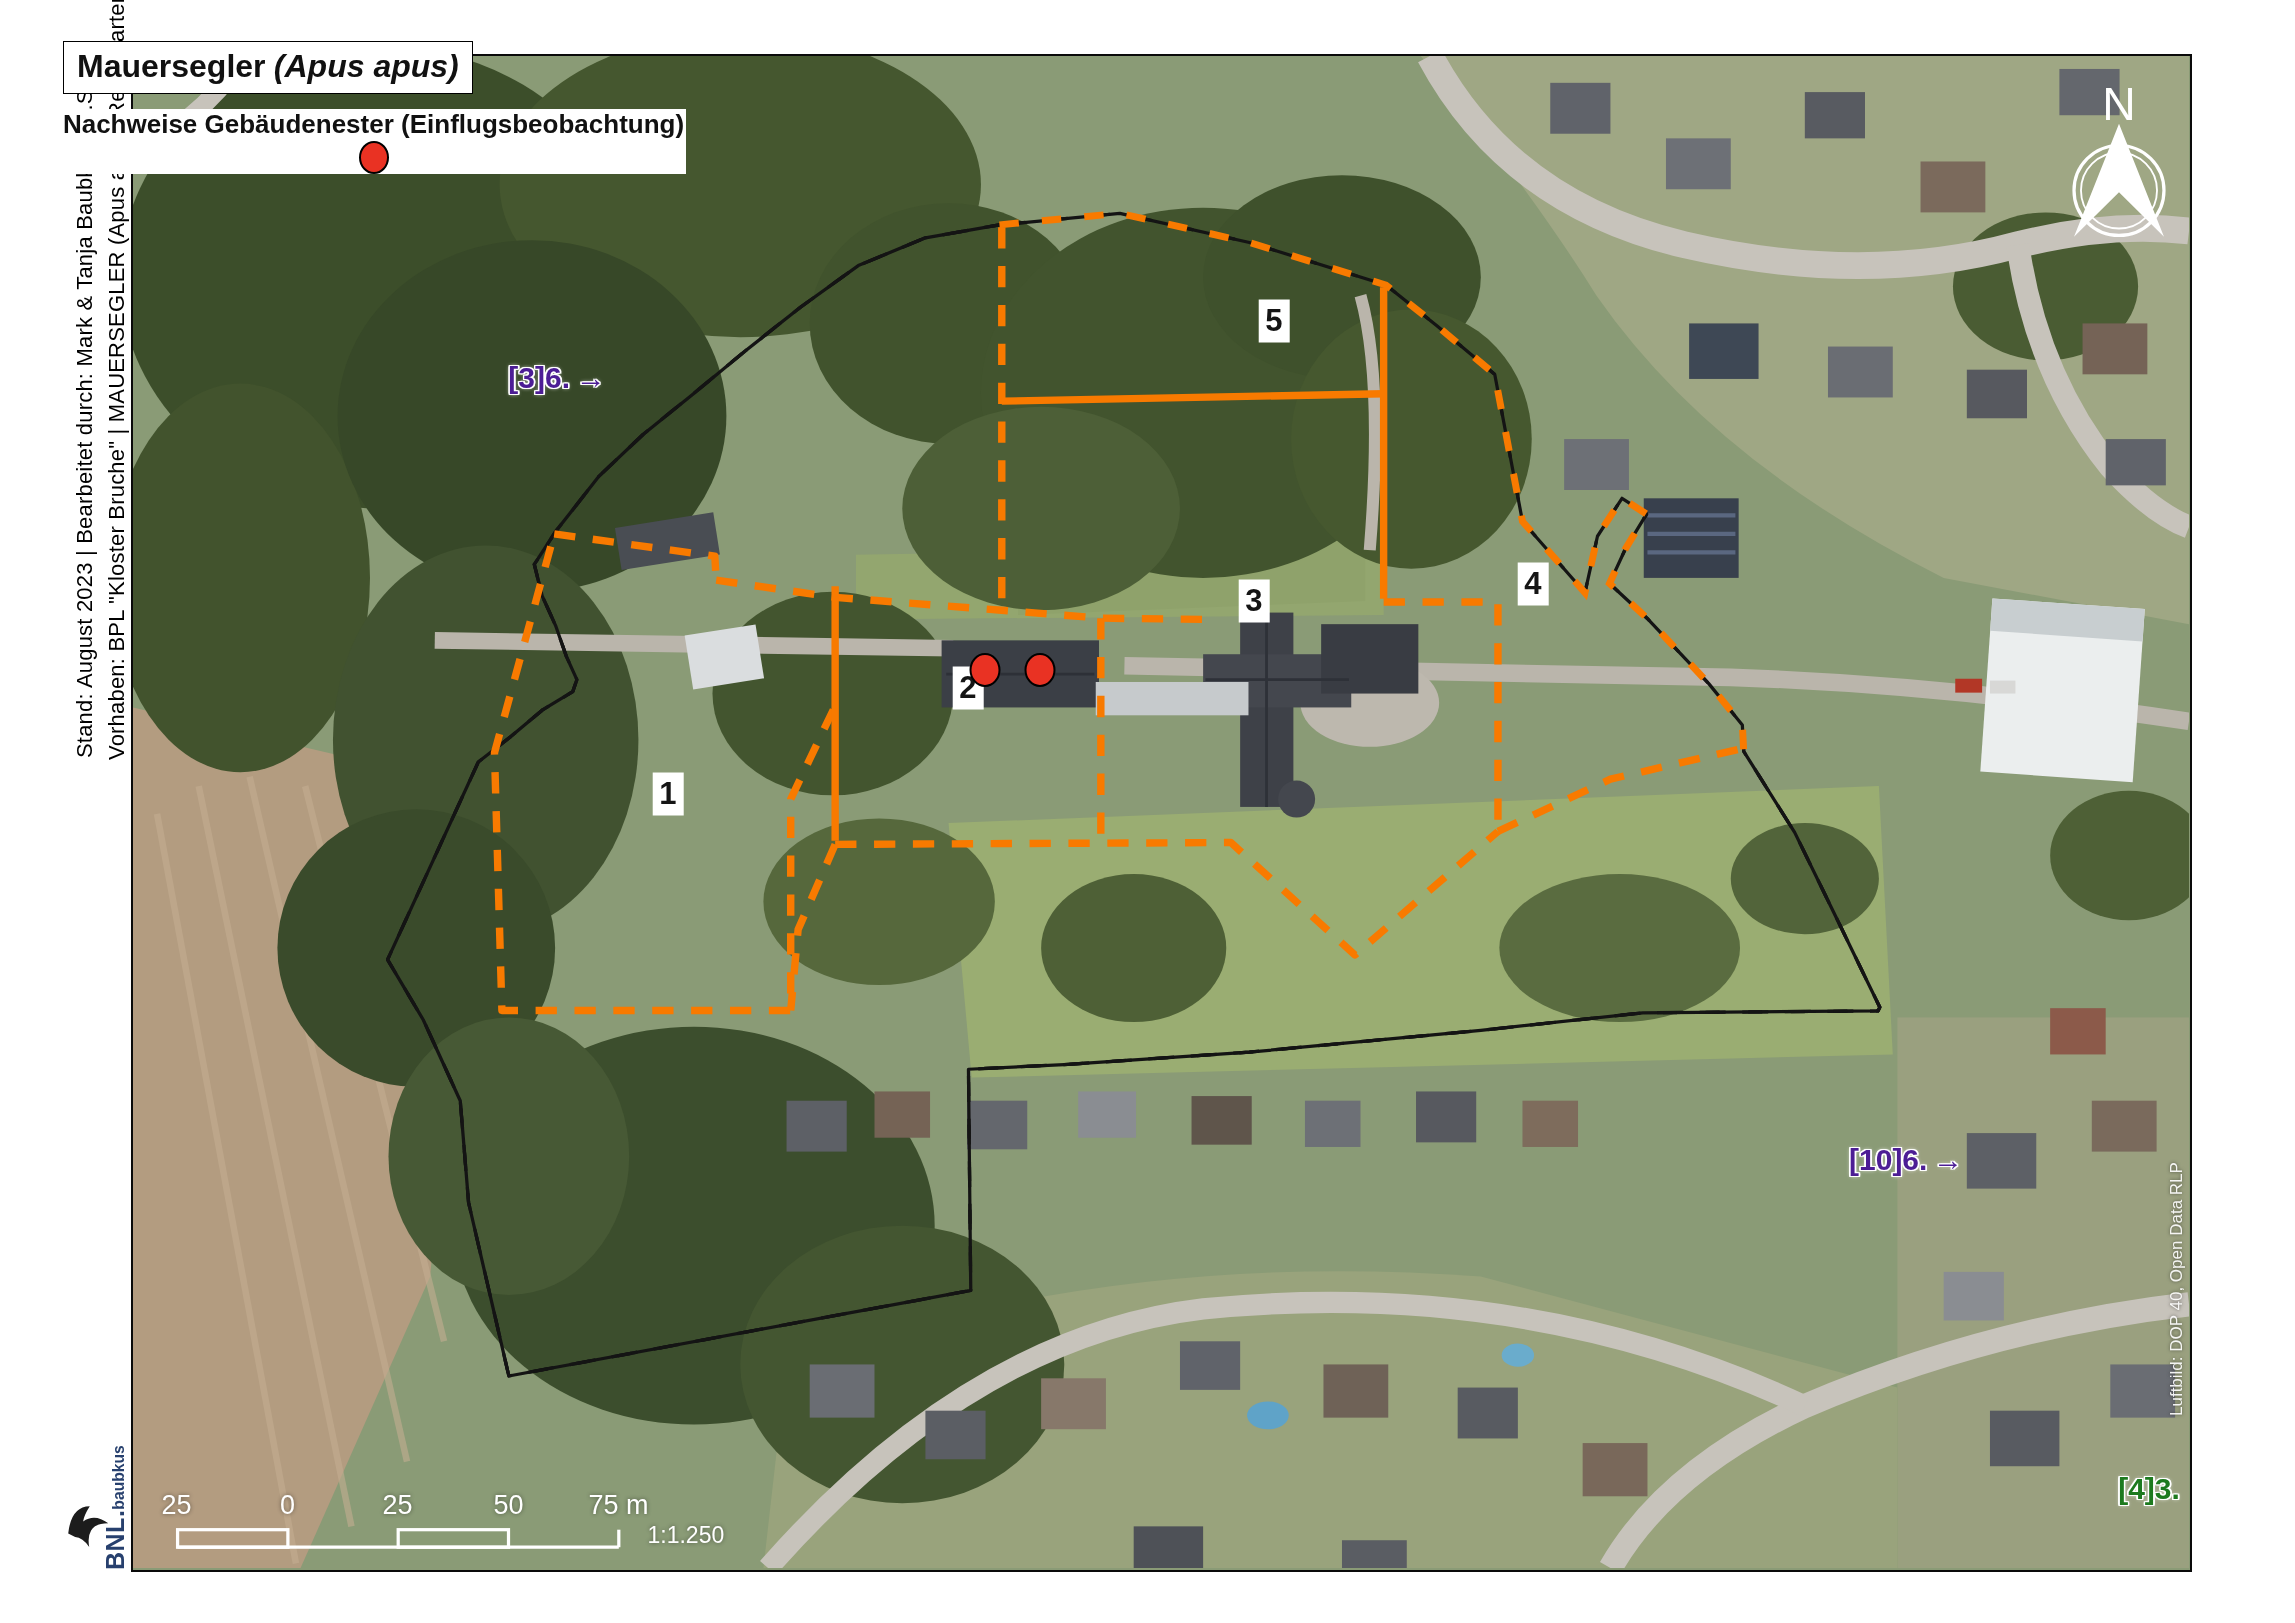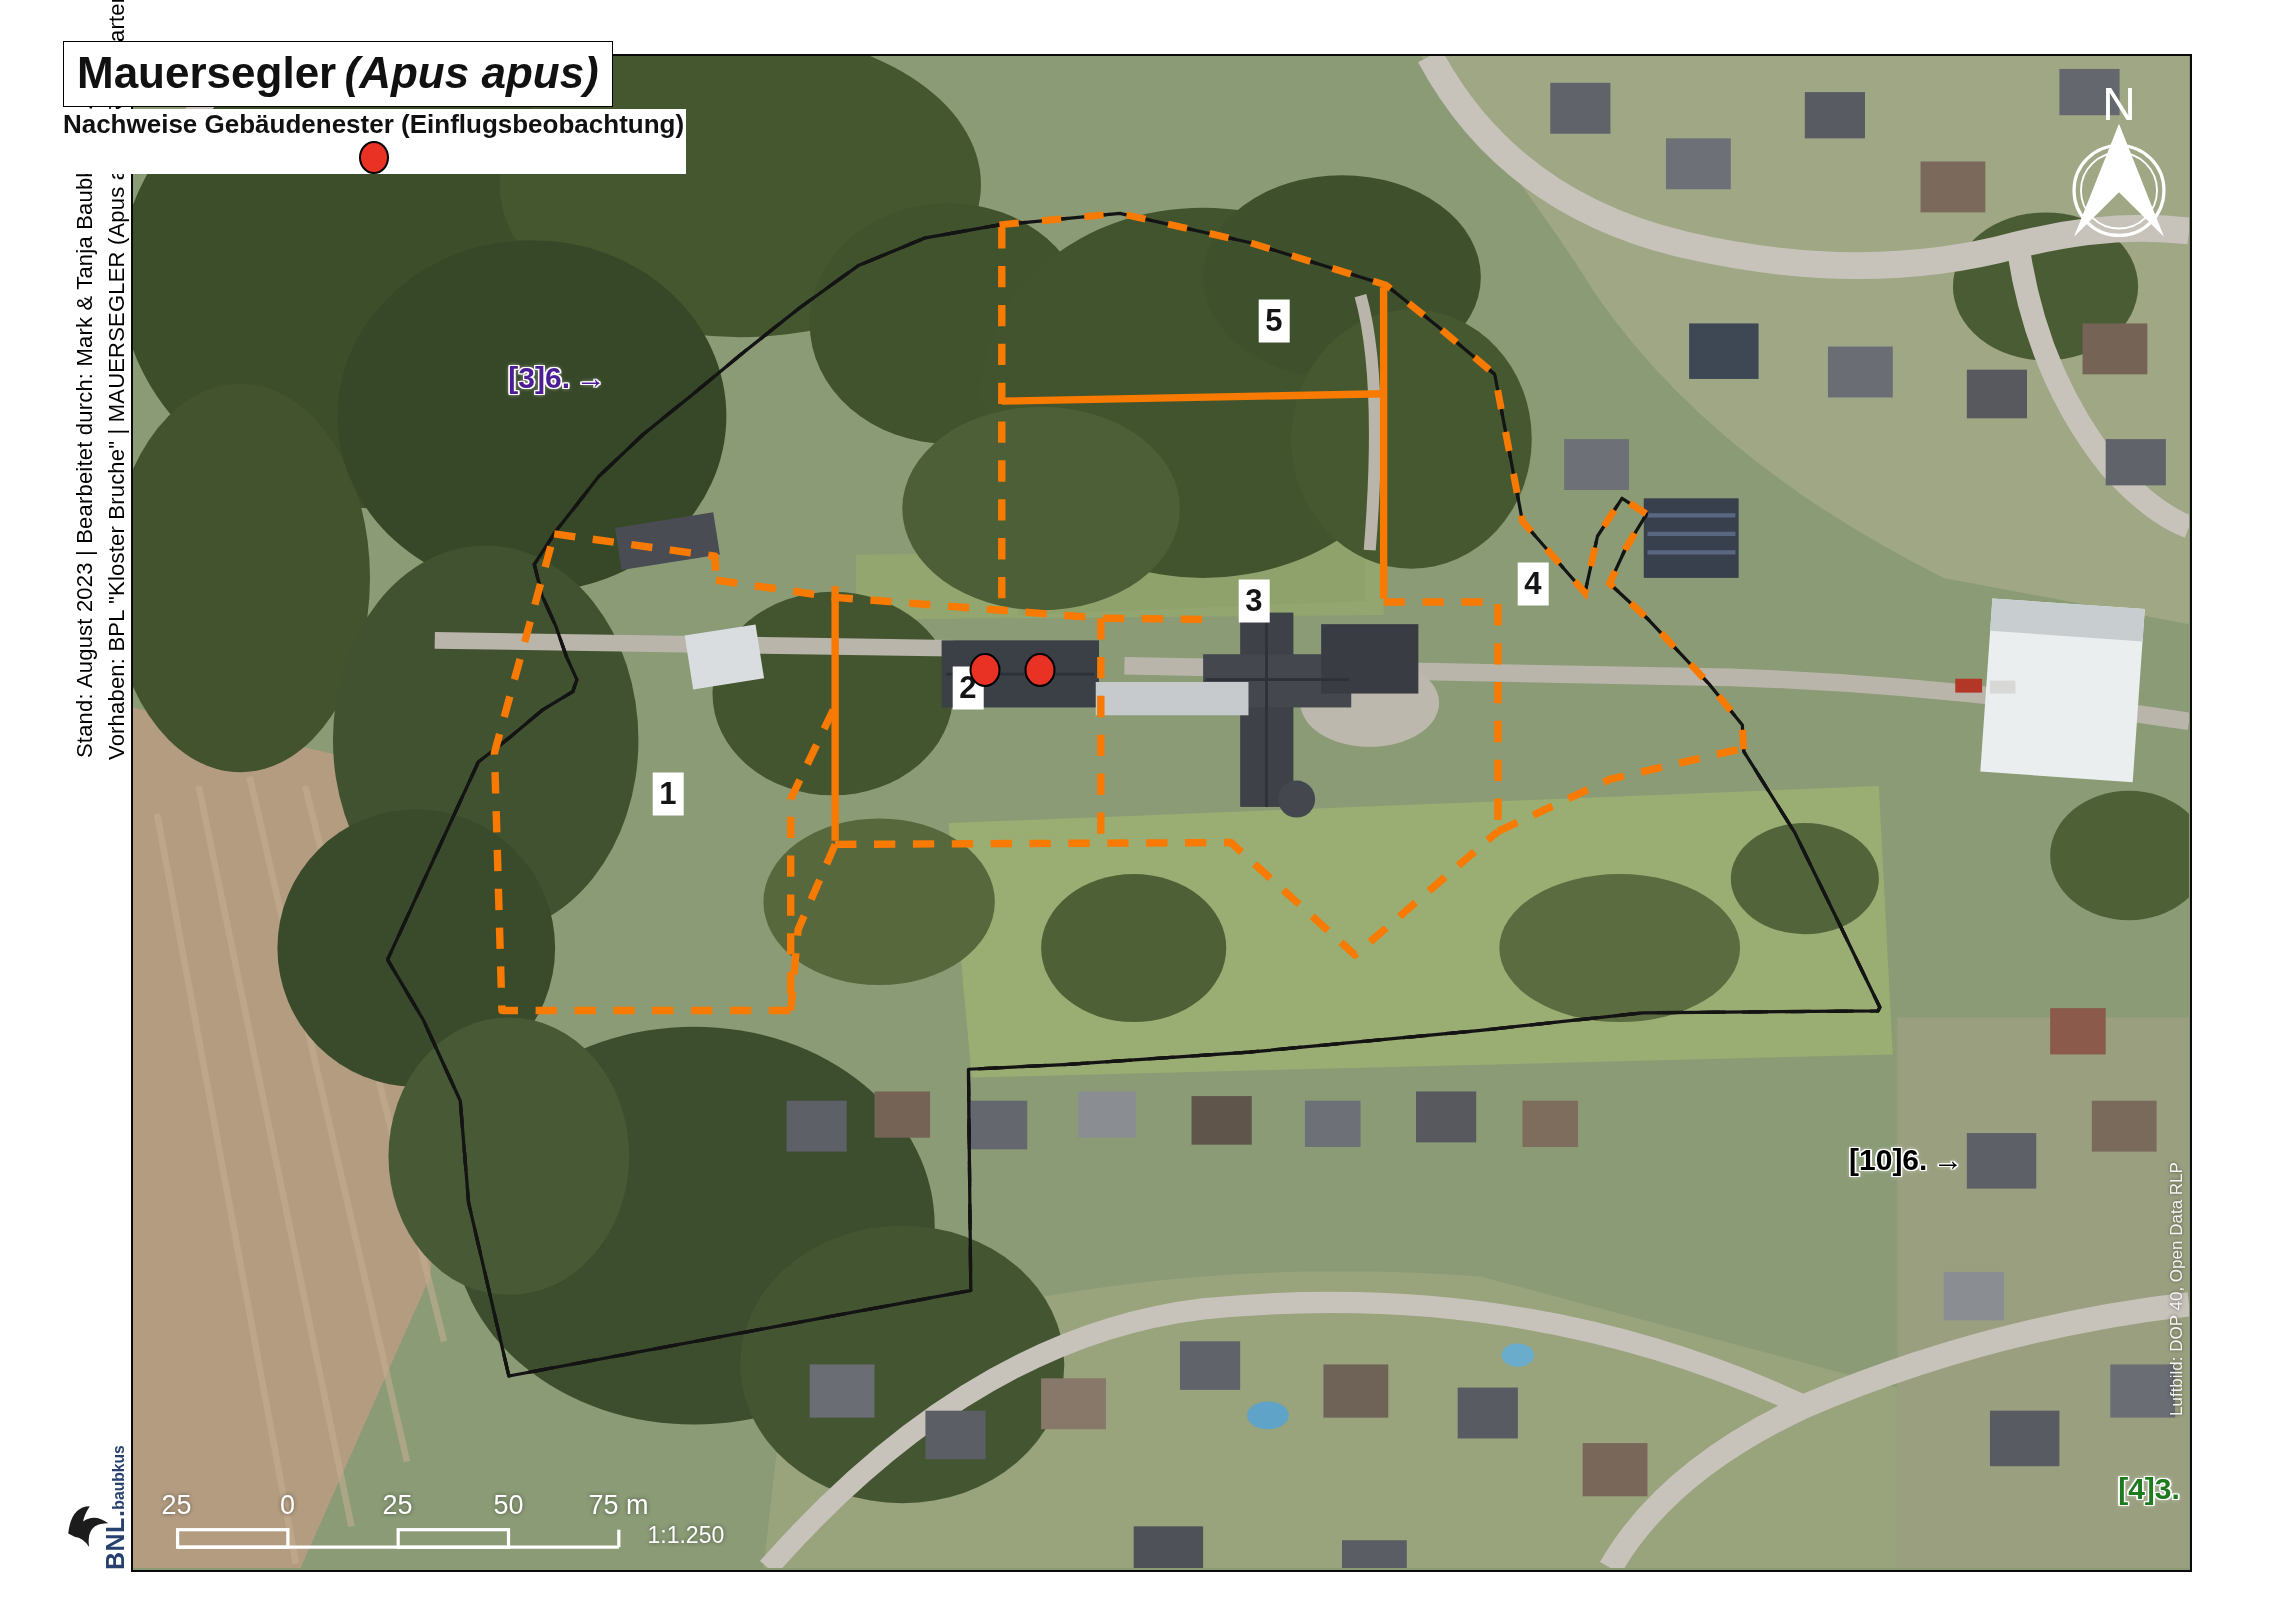--- a/index.html
+++ b/index.html
@@ -14,21 +14,21 @@
 
   
   #map-frame{position:absolute;left:131px;top:54px;width:2061px;height:1518px;
              border:2.8px solid #0a0a0a;box-sizing:border-box;background:#8a9b76;}
   #terrain{position:absolute;left:0;top:0;width:2056px;height:1512px;}
   #anno{position:absolute;left:0;top:0;width:2056px;height:1512px;z-index:3;}
 
   
   #title-box{position:absolute;left:63px;top:41px;z-index:5;background:#fff;border:1.4px solid #000;
              padding:5.6px 13px 8.3px;white-space:nowrap;}
-  #title-box .t{font-size:44px;font-weight:bold;}
+  #title-box .t{font-size:32px;font-weight:bold;}
   #title-box .sci{font-style:italic;margin-left:8.3px;}
   #legend-box{position:absolute;left:61px;top:109px;width:625px;height:65px;z-index:5;background:#fff;
               display:flex;align-items:center;justify-content:space-between;padding:0 17.6px;box-sizing:border-box;flex-direction:column;}
   #legend-box .ll{font-size:26px;font-weight:bold;white-space:nowrap;}
   .nest-dot{width:30px;height:33px;border-radius:50%;border:2.8px solid #000;box-sizing:border-box;}
 
   
   .area-label{position:absolute;transform:translate(-50%,-50%);background:#fff;color:#151515;
               font-size:31px;font-weight:bold;line-height:1;padding:4.6px 5.6px 7.4px;min-width:19.4px;
               text-align:center;z-index:4;}
@@ -227,21 +227,21 @@
       </g>
     </svg>
 
     <div id="anno">
         <div class="area-label" style="left: 535px; top: 738px;">1</div>
         <div class="area-label" style="left: 835px; top: 632px;">2</div>
         <div class="area-label" style="left: 1121px; top: 545px;">3</div>
         <div class="area-label" style="left: 1400px; top: 528px;">4</div>
         <div class="area-label" style="left: 1141px; top: 265px;">5</div>
         <div class="terr-label" style="color: #4c1d95; left: 424px; top: 322px;"><span>[3]6.</span><span class="arr">→</span></div>
-        <div class="terr-label" style="color: #000000; left: 1773px; top: 1104px;"><span>[10]6.</span><span class="arr">→</span></div>
+        <div class="terr-label" style="color: #4c1d95; left: 1773px; top: 1104px;"><span>[10]6.</span><span class="arr">→</span></div>
         <div class="terr-label" style="color: rgb(29, 122, 31); left: 2016px; top: 1433px;"><span>[4]3.</span></div>
         <div class="nest-marker" style="background: rgb(233, 50, 35); left: 852px; top: 614px;"></div>
         <div class="nest-marker" style="background: rgb(233, 50, 35); left: 907px; top: 614px;"></div>
       </div>
 
     <div id="scalebar">
       <div id="sb-labels">
           <span class="sb-label" style="left: 19px;">25</span>
           <span class="sb-label" style="left: 130px;">0</span>
           <span class="sb-label" style="left: 240px;">25</span>

